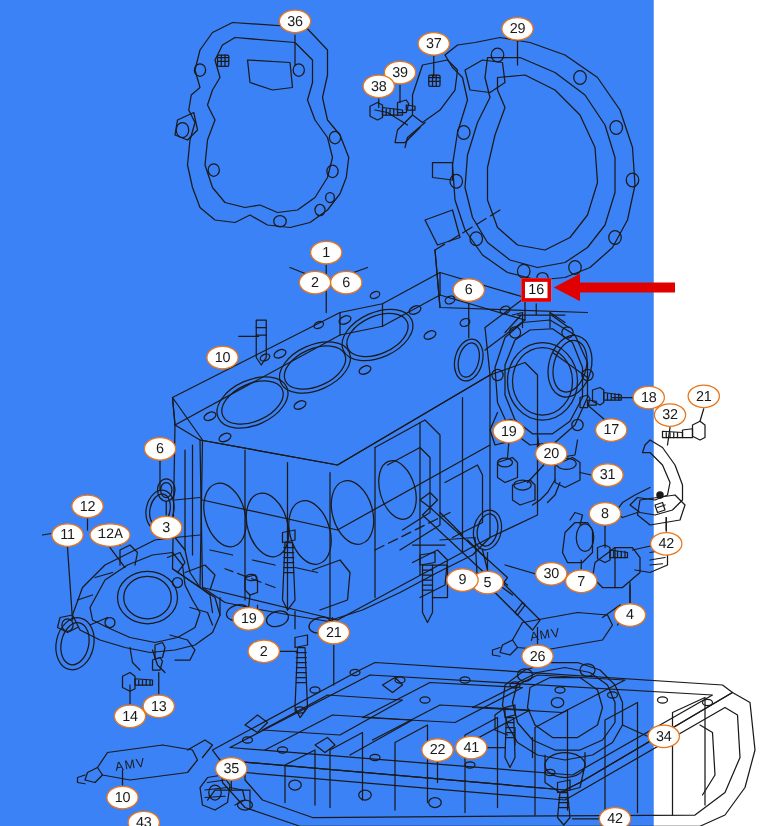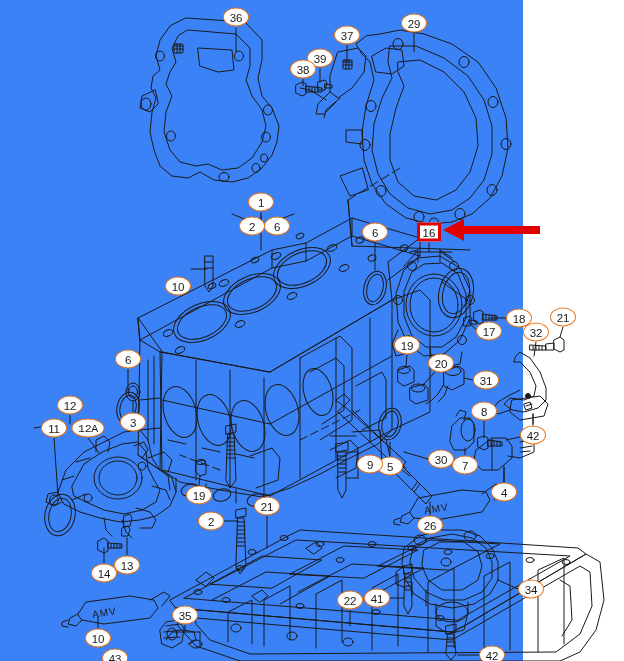--- a/index.html
+++ b/index.html
@@ -542,21 +542,21 @@
     </div>
   <div class="callout" style="left:519px;top:318px">
       <span>18</span>
     </div>
   <div class="callout" style="left:563px;top:317px">
       <span>21</span>
     </div>
   <div class="callout" style="left:536px;top:332px">
       <span>32</span>
     </div>
-  <div class="callout" style="left:489px;top:331px">
+  <div class="callout" style="left:489px;top:344px">
       <span>17</span>
     </div>
   <div class="callout" style="left:407px;top:345px">
       <span>19</span>
     </div>
   <div class="callout" style="left:128px;top:359px">
       <span>6</span>
     </div>
   <div class="callout" style="left:441px;top:363px">
       <span>20</span>

